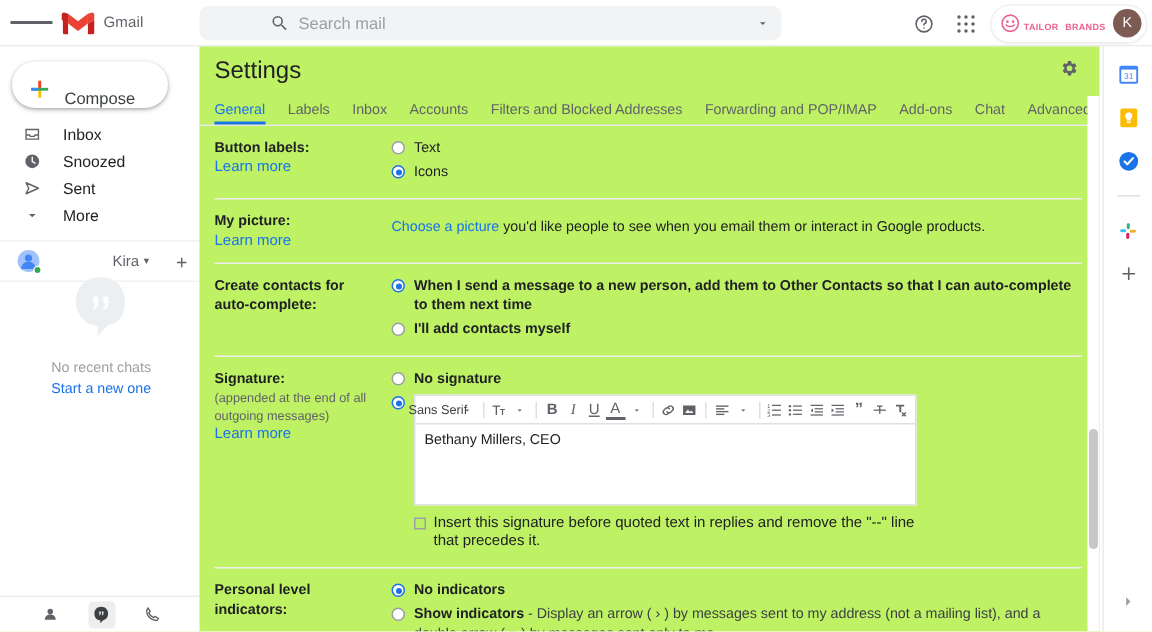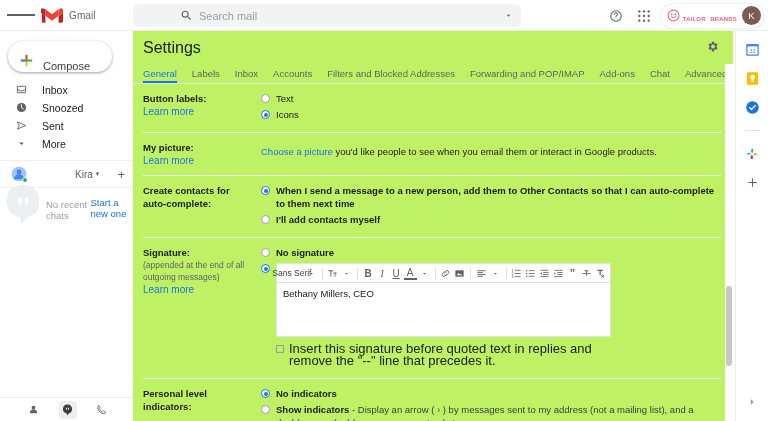--- a/index.html
+++ b/index.html
@@ -82,21 +82,21 @@
   }
   .acct-av { position: relative; width: 16px; height: 16px; }
   .acct-name { font-size: 10px; color: #5f6368; margin-left: 8px; padding-left: 40px; }
   .acct-caret { margin-left: 3px; font-size: 7px; color: #5f6368; }
   .acct-plus { margin-left: auto; font-size: 13px; color: #5f6368; cursor: pointer; line-height: 1; }
 
   .chatpane {
     position: absolute; top: 112px; left: 0; width: 135px; height: 278px;
     display: flex; flex-direction: column; align-items: center;
   }
-  .chat-empty { margin-top: 38px; display: flex; align-items: center; }
+  .chat-empty { margin-top: 38px; display: flex; flex-direction: column; align-items: center; }
   .chat-msg { font-size: 9.5px; color: #9aa0a6; margin-top: 8px; }
   .chat-link { font-size: 9.5px; color: #1a73e8; margin-top: 3px; cursor: pointer; }
   .chat-bottom {
     position: absolute; bottom: 0; left: 0; width: 135px; height: 24px;
     border-top: 1px solid #ececec; display: flex; align-items: center; justify-content: center; gap: 16px;
   }
   .cb-ico { width: 18px; height: 18px; display:flex; align-items:center; justify-content:center; border-radius:3px; cursor: pointer; }
   .cb-ico.active { background: #eeeeee; }
 
   
@@ -149,21 +149,21 @@
     color: #5f6368; font-size: 9px; cursor: pointer; padding: 0 1px;
   }
   .tb-font { font-size: 8.5px; color: #3c4043; padding: 0 3px; white-space: nowrap; }
   .tb-sep { width: 1px; height: 11px; background: #e0e0e0; margin: 0 3px; }
   .sig-area {
     border: 1px solid #e0e0e0; height: 55px; padding: 5px 6px;
     font-size: 9.5px; color: #202124; background: #fff;
   }
   .sig-check { display: flex; align-items: flex-start; margin-top: 6px; }
   .cbox { width: 8px; height: 8px; border: 1.2px solid #9aa0a6; margin: 2px 5px 0 0; flex-shrink:0; cursor: pointer; }
-  .sig-check-label { font-size: 13px; color: #202124; line-height: 12px; }
+  .sig-check-label { font-size: 10px; color: #202124; line-height: 12px; }
 
   
   .scroll-track { position: absolute; right: 0; top: 33px; width: 8px; height: 357px; background: #fff; }
   .scroll-thumb { position: absolute; right: 1px; top: 222px; width: 6px; height: 80px; background: #c7c7c7; border-radius: 3px; cursor: pointer; }
 
   
   .rightbar {
     position: absolute; right: 0; top: 31px; width: 33px; height: 390px;
     border-left: 1px solid #ececec; background: #fff;
     display: flex; flex-direction: column; align-items: center; padding-top: 10px; gap: 12px;

